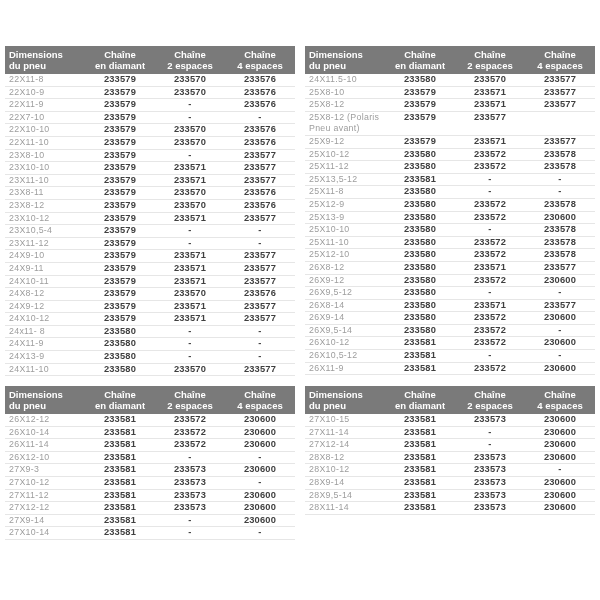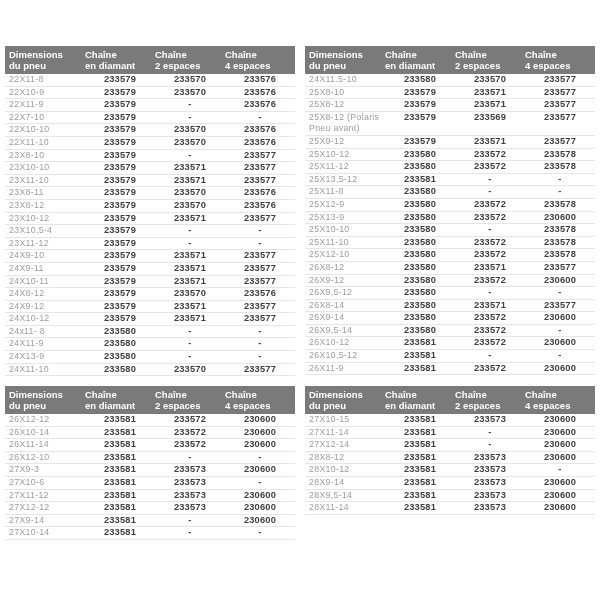--- a/index.html
+++ b/index.html
@@ -17,21 +17,21 @@
     font-family:"Liberation Sans", sans-serif;
   }
   .page { position:relative; width:600px; height:600px; overflow:hidden; background:var(--page-bg); }
   .tbl { position:absolute; width:290px; }
   .thead {
     display:grid; grid-template-columns:80px 70px 70px 70px;
     background:var(--header-bg); color:var(--header-text);
     height:28px; box-sizing:border-box; padding-top:3px;
     font-weight:bold; font-size:9.5px; line-height:11px;
   }
-  .hc { text-align:left; }
+  .hc { text-align:center; }
   .hc.first { text-align:left; padding-left:4px; }
   .trow {
     display:grid; grid-template-columns:80px 70px 70px 70px;
     border-bottom:1px solid var(--row-divider);
   }
   .cell { line-height:11.6px; }
   .dim { color:var(--dim-text); font-size:8.8px; padding-left:4px; letter-spacing:0.3px; }
   .val { color:var(--val-text); font-size:9.3px; font-weight:bold; text-align:center; letter-spacing:0.2px; }
 </style>
 </head>
@@ -235,21 +235,20 @@
       </div>
       <div class="trow">
         <div class="cell dim">25X8-12</div>
         <div class="cell val">233579</div>
         <div class="cell val">233571</div>
         <div class="cell val">233577</div>
       </div>
       <div class="trow">
         <div class="cell dim">25X8-12 (Polaris Pneu avant)</div>
         <div class="cell val">233579</div>
-        <div class="cell val">233569</div>
         <div class="cell val">233577</div>
       </div>
       <div class="trow">
         <div class="cell dim">25X9-12</div>
         <div class="cell val">233579</div>
         <div class="cell val">233571</div>
         <div class="cell val">233577</div>
       </div>
       <div class="trow">
         <div class="cell dim">25X10-12</div>
@@ -403,21 +402,21 @@
         <div class="cell val">-</div>
         <div class="cell val">-</div>
       </div>
       <div class="trow">
         <div class="cell dim">27X9-3</div>
         <div class="cell val">233581</div>
         <div class="cell val">233573</div>
         <div class="cell val">230600</div>
       </div>
       <div class="trow">
-        <div class="cell dim">27X10-6</div>
+        <div class="cell dim">27X10-12</div>
         <div class="cell val">233581</div>
         <div class="cell val">233573</div>
         <div class="cell val">-</div>
       </div>
       <div class="trow">
         <div class="cell dim">27X11-12</div>
         <div class="cell val">233581</div>
         <div class="cell val">233573</div>
         <div class="cell val">230600</div>
       </div>

